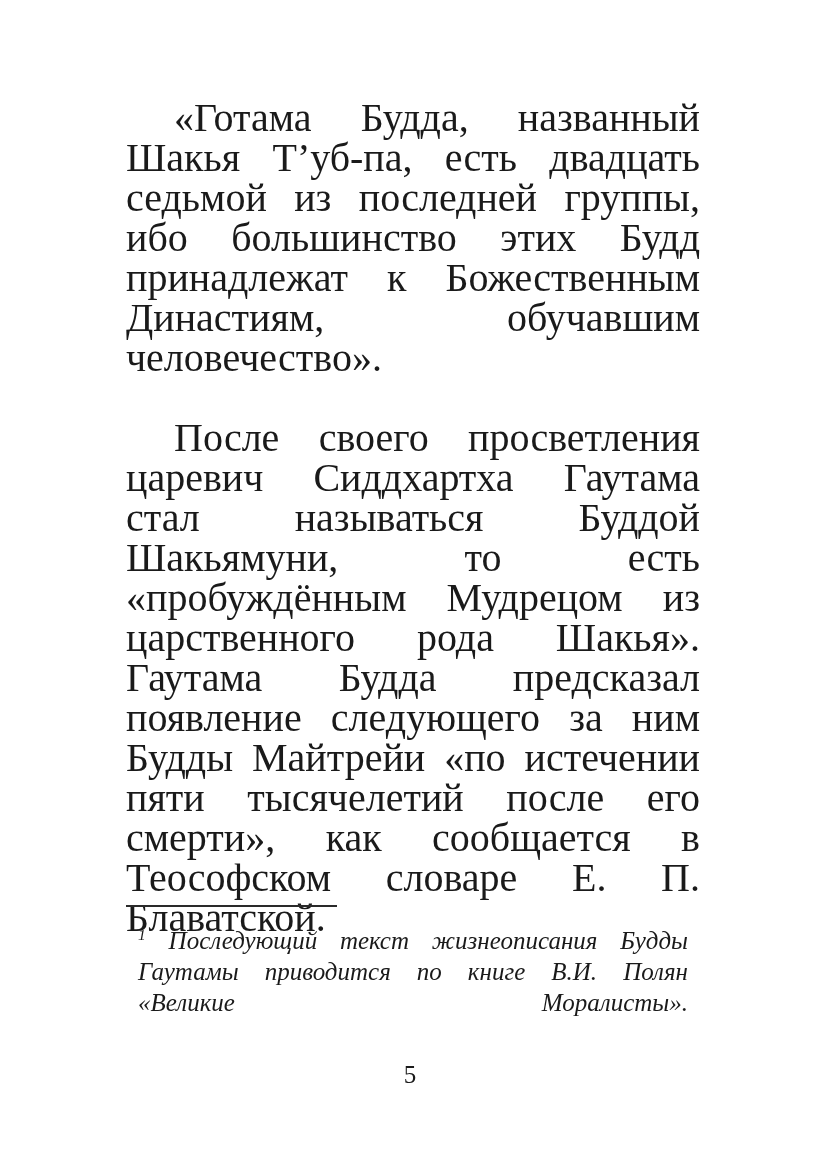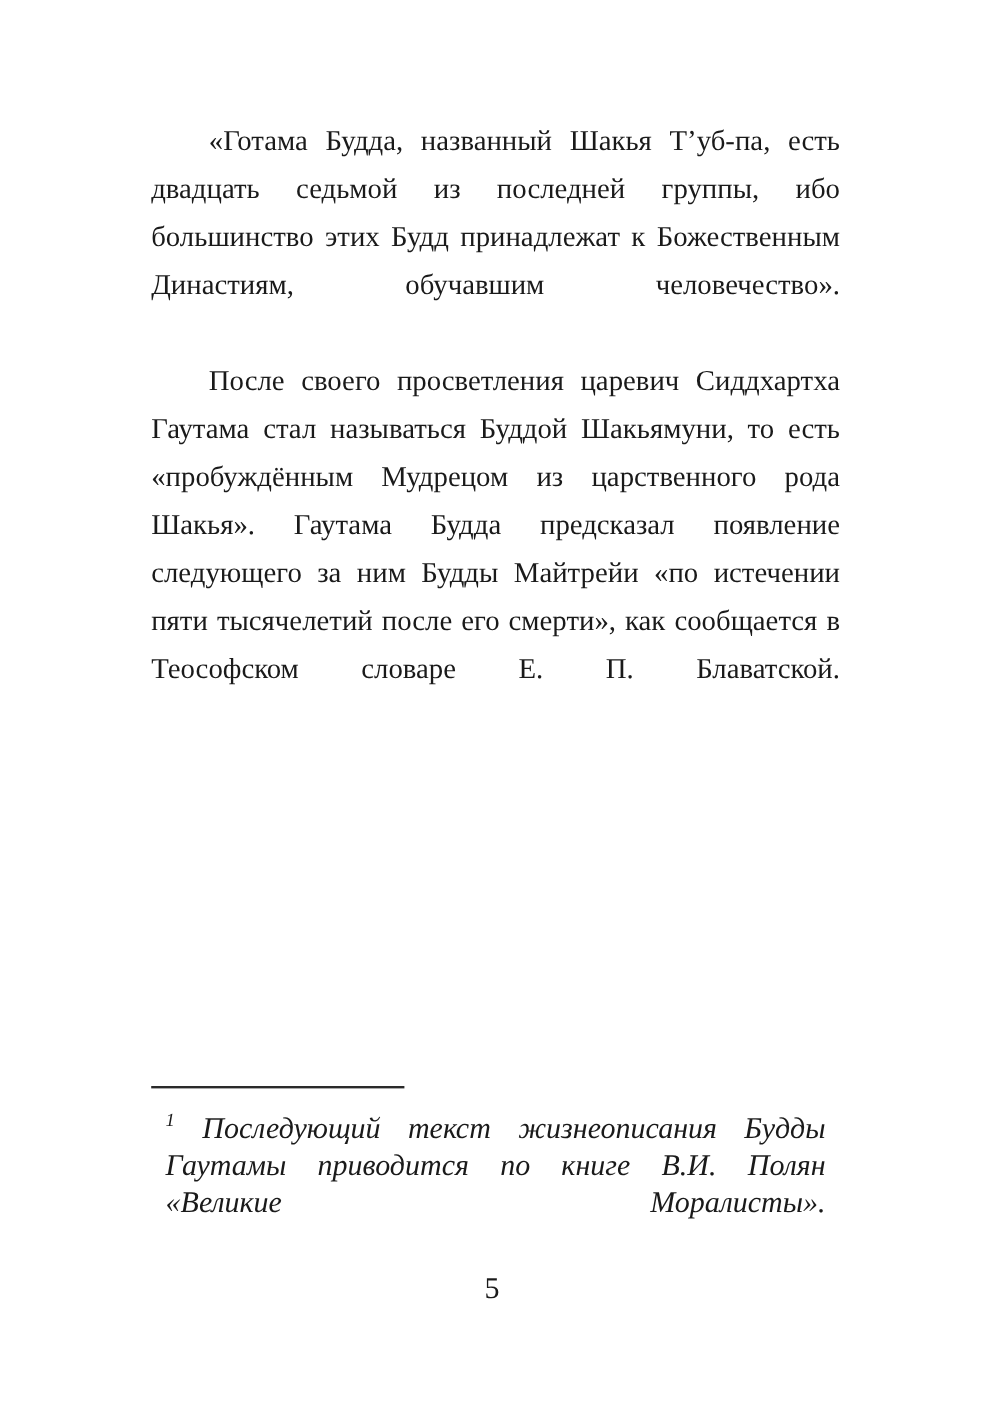--- a/index.html
+++ b/index.html
@@ -21,21 +21,21 @@
   
   .text-column {
     position: absolute;
     left: 126px;
     top: 98px;
     width: 574px;
   }
 
   .body-par {
     margin: 0;
-    font-size: 24px;
+    font-size: 40px;
     line-height: 40px;
     text-align: justify;
     text-justify: inter-word;
     text-indent: 48px;
     hyphens: manual;
     word-spacing: 0.01em;
   }
   .body-par.last-line-left::after {
     content: "";
     display: inline-block;

